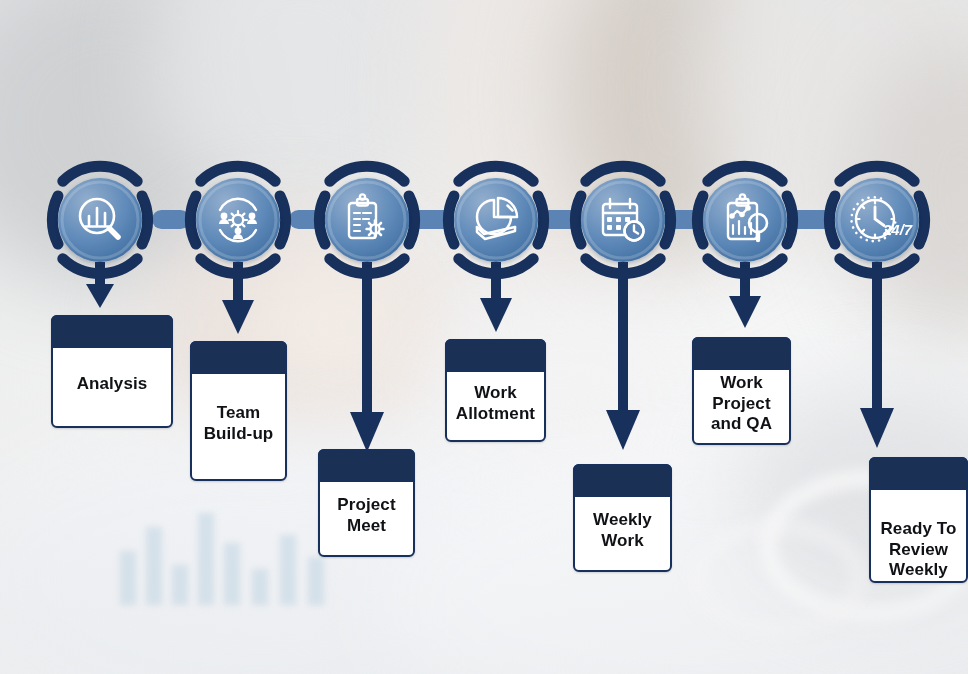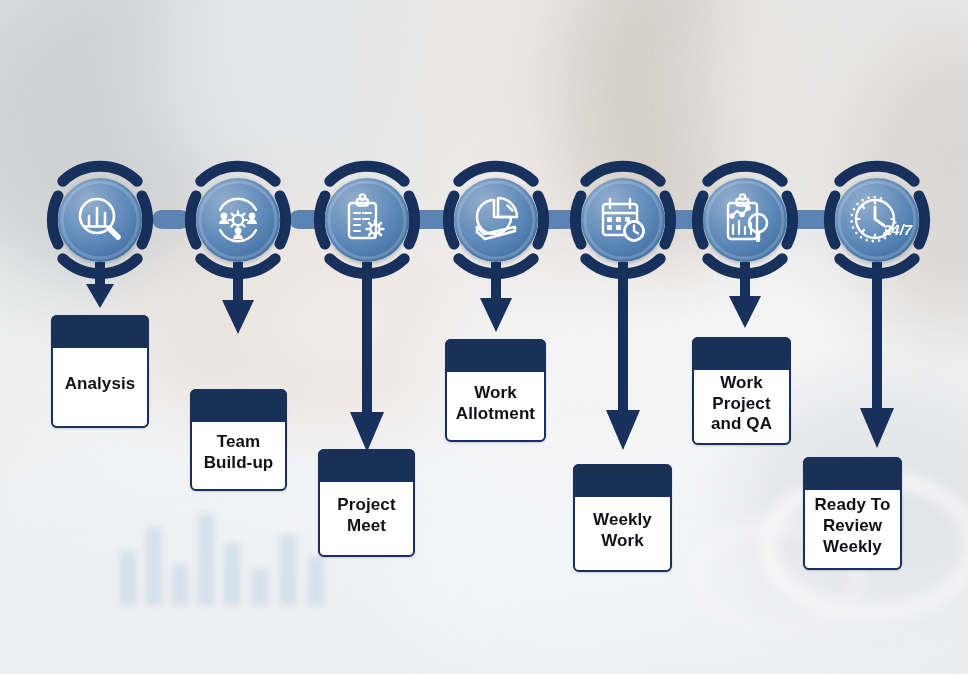--- a/index.html
+++ b/index.html
@@ -344,28 +344,28 @@
             <line x1="14.5" y1="-1" x2="17" y2="-1"></line>
             <line x1="-15.4" y1="-14.4" x2="-12.9" y2="-11.9"></line>
             <line x1="-15.4" y1="12.4" x2="-12.9" y2="9.9"></line>
             <line x1="11.4" y1="12.4" x2="8.9" y2="9.9"></line>
           </g>
         </g>
         <text x="6" y="15" font-family="'Liberation Sans', sans-serif" font-size="15" font-weight="700" font-style="italic" fill="#ffffff">24/7</text>
       </g>
     </svg>
 
-    <div class="node-label" style="left:51px;top:315px;width:98px;height:113px;">
+    <div class="node-label" style="left:51px;top:315px;width:122px;height:113px;">
       <div class="cap"></div>
       <div class="txt">
         <span>Analysis</span>
       </div>
     </div>
 
-    <div class="node-label" style="left:190px;top:341px;width:97px;height:102px;margin-top:48px;">
+    <div class="node-label" style="left:190px;top:341px;width:97px;height:140px;">
       <div class="cap"></div>
       <div class="txt">
         <span>Team</span><br>
         <span>Build-up</span>
       </div>
     </div>
 
     <div class="node-label" style="left:318px;top:449px;width:97px;height:108px;">
       <div class="cap"></div>
       <div class="txt">
@@ -392,21 +392,21 @@
 
     <div class="node-label" style="left:692px;top:337px;width:99px;height:108px;">
       <div class="cap"></div>
       <div class="txt">
         <span>Work</span><br>
         <span>Project</span><br>
         <span>and QA</span>
       </div>
     </div>
 
-    <div class="node-label" style="left:803px;top:457px;width:99px;height:113px;">
+    <div class="node-label" style="left:869px;top:457px;width:99px;height:126px;align-items:flex-end;">
       <div class="cap"></div>
       <div class="txt">
         <span>Ready To</span><br>
         <span>Review</span><br>
         <span>Weekly</span>
       </div>
     </div>
 
   </div>
 </div>

